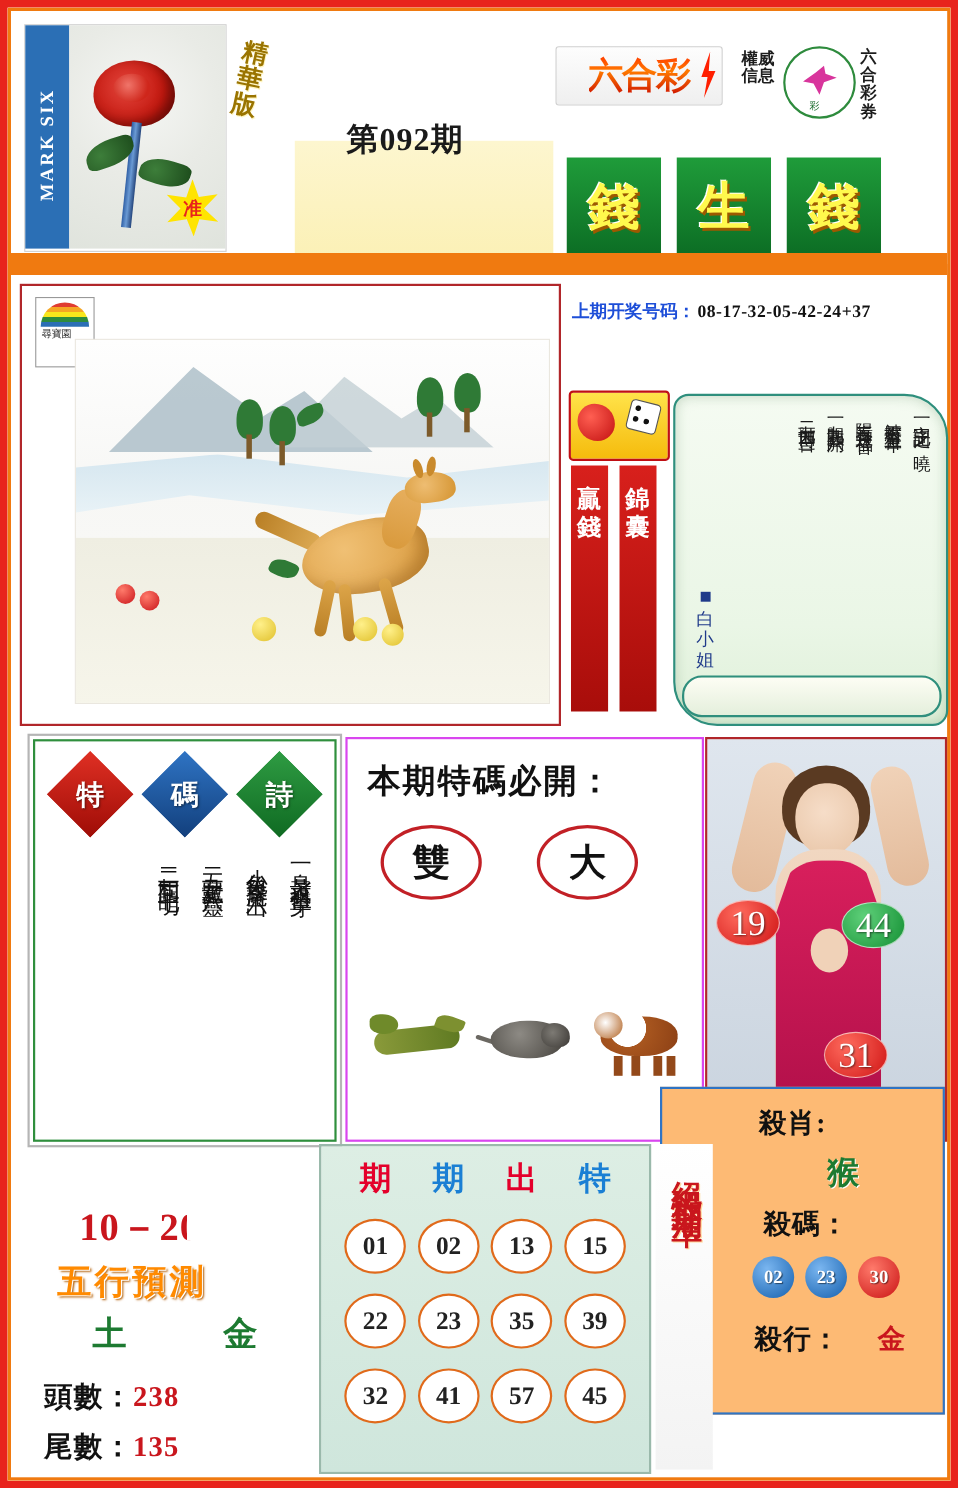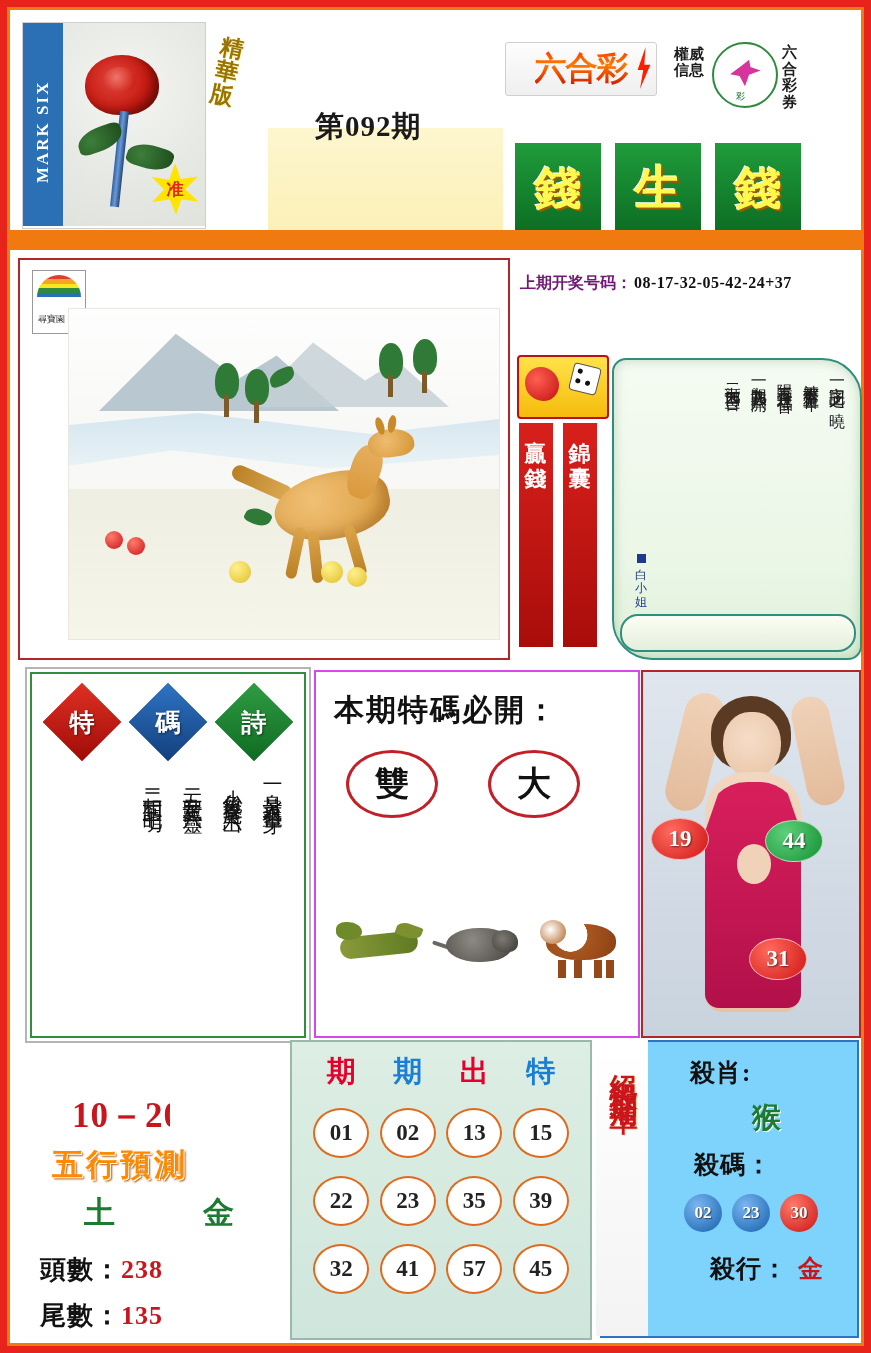--- a/index.html
+++ b/index.html
@@ -256,21 +256,21 @@
   .last-draw {
     position: absolute;
     left: 520px; top: 273px;
     width: 334px;
     font-size: 16px;
     color: #b10d0d;
     font-family: "Liberation Serif", serif;
     font-weight: bold;
     white-space: nowrap;
   }
-  .last-draw .ld-label { color: #701a75; }
+  .last-draw .ld-label { color: #1d4ed8; }
   .last-draw .ld-nums { color: #111111; margin-left: 2px; letter-spacing: .5px; }
 
   
   .pic-panel {
     position: absolute;
     left: 18px; top: 258px;
     width: 488px; height: 398px;
     background: #ffffff;
     border: 2px solid #b1262a;
   }
@@ -284,21 +284,21 @@
   .pic-rainbow {
     position: absolute;
     left: 4px; top: 4px;
     width: 44px; height: 22px;
     border-radius: 22px 22px 0 0;
     background:
       linear-gradient(to bottom, #e03c31 0 20%, #f5a623 20% 40%, #f8e71c 40% 60%, #2e8b3d 60% 80%, #2b6fb5 80% 100%);
   }
   .pic-rainbow-txt {
     position: absolute;
-    left: 5px; top: 44px;
+    left: 5px; top: 28px;
     font-size: 9px;
     color: #222;
     font-family: "Liberation Serif", serif;
     line-height: 1.1;
     text-align: center;
   }
   .scene {
     position: absolute;
     left: 48px; top: 48px;
     width: 430px; height: 330px;
@@ -513,21 +513,21 @@
     font-family: "Liberation Serif", serif;
     font-size: 16px;
     line-height: 1.32;
     color: #1b1b1b;
     letter-spacing: 2px;
   }
   .scroll-sign {
     position: absolute;
     left: 16px; bottom: 48px;
     width: 22px;
-    font-size: 12px;
+    font-size: 16px;
     color: #1f3a8a;
     font-family: "Liberation Serif", serif;
     line-height: 1.15;
     text-align: center;
   }
   .scroll-sign .sq {
     display: inline-block;
     width: 9px; height: 9px;
     background: #1f3a8a;
     margin-bottom: 2px;
@@ -783,22 +783,22 @@
     border-radius: 50%;
   }
   .ball {
     position: absolute;
     width: 56px; height: 40px;
     border-radius: 50%;
     display: flex;
     align-items: center;
     justify-content: center;
     color: #ffffff;
-    font-size: 23px;
-    font-weight: bold;
+    font-size: 32px;
+    font-weight: normal;
     font-family: "Liberation Serif", serif;
     text-shadow: 1px 1px 2px rgba(0,0,0,.55);
     border: 1px solid rgba(255,255,255,.6);
   }
   .ball-red { background: radial-gradient(circle at 35% 30%, #ff6b5e, #cf1414); }
   .ball-green { background: radial-gradient(circle at 35% 30%, #5fd07a, #138f33); }
   .ball-b1 { left: 8px; top: 146px; }
   .ball-b2 { left: 122px; top: 148px; }
   .ball-b3 { left: 106px; top: 266px; }
 
@@ -930,23 +930,23 @@
     font-weight: bold;
     color: #c9161d;
     font-family: "Liberation Serif", serif;
     letter-spacing: 8px;
     text-shadow: 1px 1px 0 #ffd9a0;
   }
 
   
   .kill-panel {
     position: absolute;
-    left: 600px; top: 1040px;
+    left: 600px; top: 988px;
     width: 255px; height: 294px;
-    background: #7dd3fc;
+    background: #fdba74;
     border: 2px solid #2f74c4;
   }
   .kp-row { position: absolute; font-family: "Liberation Serif", serif; }
   .kp-label {
     font-size: 25px;
     font-weight: bold;
     color: #111;
     letter-spacing: 1px;
   }
   .kp-sha-xiao { left: 88px; top: 14px; }
@@ -973,21 +973,21 @@
     justify-content: center;
     font-size: 17px;
     font-weight: bold;
     color: #ffffff;
     font-family: "Liberation Serif", serif;
     text-shadow: 1px 1px 1px rgba(0,0,0,.5);
   }
   .kb-blue { background: radial-gradient(circle at 35% 30%, #7ab6f0, #1560ae); }
   .kb-red { background: radial-gradient(circle at 35% 30%, #ff7a6b, #ca1414); }
   .kp-sha-hang {
-    left: 84px; top: 210px; margin-left: 24px;
+    left: 84px; top: 210px;
   }
   .kp-hang-val {
     position: absolute;
     left: 196px; top: 210px;
     font-size: 25px;
     font-weight: bold;
     color: #c9161d;
     font-family: "Liberation Serif", serif;
   }
 </style>

